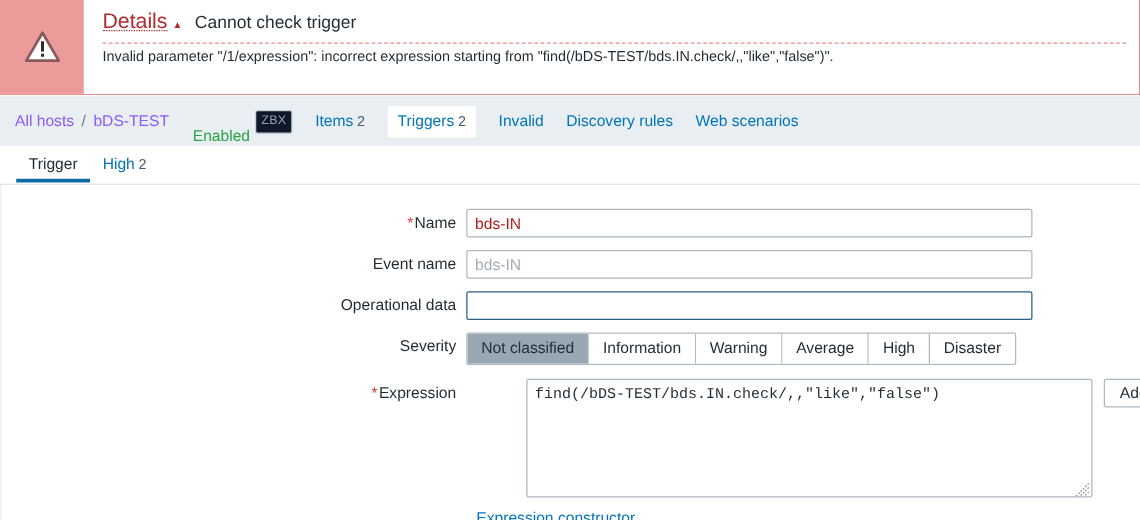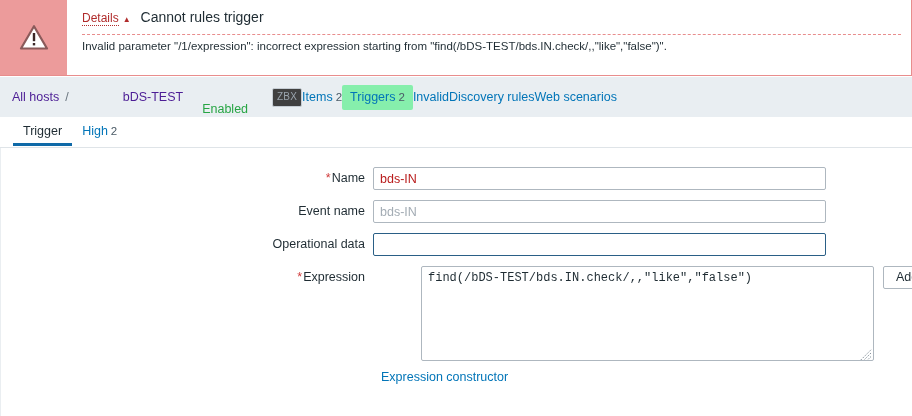--- a/index.html
+++ b/index.html
@@ -45,21 +45,21 @@
     background: #ffffff;
   }
   .msg-head {
     display: flex;
     align-items: baseline;
     padding: 9px 0 0 14px;
     gap: 8px;
   }
   .details-link {
     color: #b02b2b;
-    font-size: 12px;
+    font-size: 17px;
     text-decoration: none;
     border-bottom: 1px dotted #b02b2b;
     cursor: pointer;
     line-height: 14px;
   }
   .details-arrow {
     color: #b02b2b;
     font-size: 8px;
     margin-left: -4px;
     line-height: 14px;
@@ -92,59 +92,60 @@
     width: 912px;
     height: 40px;
     background: #e9eef2;
     display: flex;
     align-items: center;
     padding-left: 12px;
     gap: 0;
     font-size: 12.5px;
   }
   .hostnav a, .hostnav span.nav-static {
-    color: #4c1d95;
+    color: #8b5cf6;
     text-decoration: none;
     cursor: pointer;
     white-space: nowrap;
   }
   .crumb-sep {
     color: #6c7780;
     margin: 0 6px;
   }
-  .host-name { color: #0275b8; font-weight: normal; margin-left: 48px; }
+  .host-name { color: #0275b8; font-weight: normal; }
   .status-enabled {
     color: #27a544;
     margin-left: 19px;
     white-space: nowrap;
     margin-top: 23px;
   }
   .zbx-badge {
-    margin-left: 24px;
+    margin-left: 4px;
     border: 1px solid #c6cdd4;
     color: #9aa4ad;
     font-size: 10px;
     line-height: 10px;
     padding: 3px 4px 4px 4px;
-    background: #404040;
+    background: #0f172a;
     border-radius: 2px;
     letter-spacing: .2px;
   }
   .nav-item {
+    margin-left: 18px;
     color: #0275b8;
     white-space: nowrap;
     cursor: pointer;
   }
   .nav-item .cnt {
     color: #4a5a66;
     font-size: 11.5px;
     margin-left: 3px;
   }
   .nav-item.selected {
-    background: #86efac;
+    background: #ffffff;
     padding: 5px 8px 6px 8px;
     border-radius: 2px;
   }
   .nav-item.selected .cnt { color: #4a5a66; }
 
   
   .tabstrip {
     position: absolute;
     left: 0; top: 117px;
     width: 912px;
@@ -305,21 +306,21 @@
         <path d="M15 2.2 L28 24.5 L2 24.5 Z" fill="#ffffff" stroke="#8a5a5a" stroke-width="2.2" stroke-linejoin="round"></path>
         <rect x="13.8" y="9" width="2.4" height="8.2" fill="#3a2828"></rect>
         <rect x="13.8" y="19" width="2.4" height="2.4" fill="#3a2828"></rect>
       </svg>
     </span>
   </div>
   <div class="msg-body">
     <div class="msg-head">
       <a class="details-link">Details</a>
       <span class="details-arrow">▲</span>
-      <span class="msg-title">Cannot rules trigger</span>
+      <span class="msg-title">Cannot check trigger</span>
     </div>
     <div class="msg-sep"></div>
     <div class="msg-detail">Invalid parameter "/1/expression": incorrect expression starting from "find(/bDS-TEST/bds.IN.check/,,"like","false")".</div>
   </div>
 </div>
 
 <div class="hostnav">
   <a>All hosts</a>
   <span class="crumb-sep">/</span>
   <a class="host-name">bDS-TEST</a>
@@ -380,20 +381,35 @@
 
   <div class="frow">
     <div class="flabel">
       <span>Operational data</span>
     </div>
     <div class="fctl">
       <input class="txt focused" type="text" value="" style="">
     </div>
   </div>
 
+  <div class="frow" style="margin-bottom:11px;">
+    <div class="flabel">
+      <span>Severity</span>
+    </div>
+    <div class="fctl">
+      <div class="seg">
+        <div class="opt sel">Not classified</div>
+        <div class="opt">Information</div>
+        <div class="opt">Warning</div>
+        <div class="opt">Average</div>
+        <div class="opt">High</div>
+        <div class="opt">Disaster</div>
+      </div>
+    </div>
+  </div>
 
   <div class="frow exprow" style="margin-bottom:0;">
     <div class="flabel">
       <span class="req">*</span><span>Expression</span>
     </div>
     <div class="fctl" style="display:flex;align-items:flex-start;">
       <span class="ta-wrap">
         <textarea class="expr" style="">find(/bDS-TEST/bds.IN.check/,,"like","false")</textarea>
         <span class="resize-grip">
           <svg width="12" height="12" viewBox="0 0 12 12" xmlns="http://www.w3.org/2000/svg">

